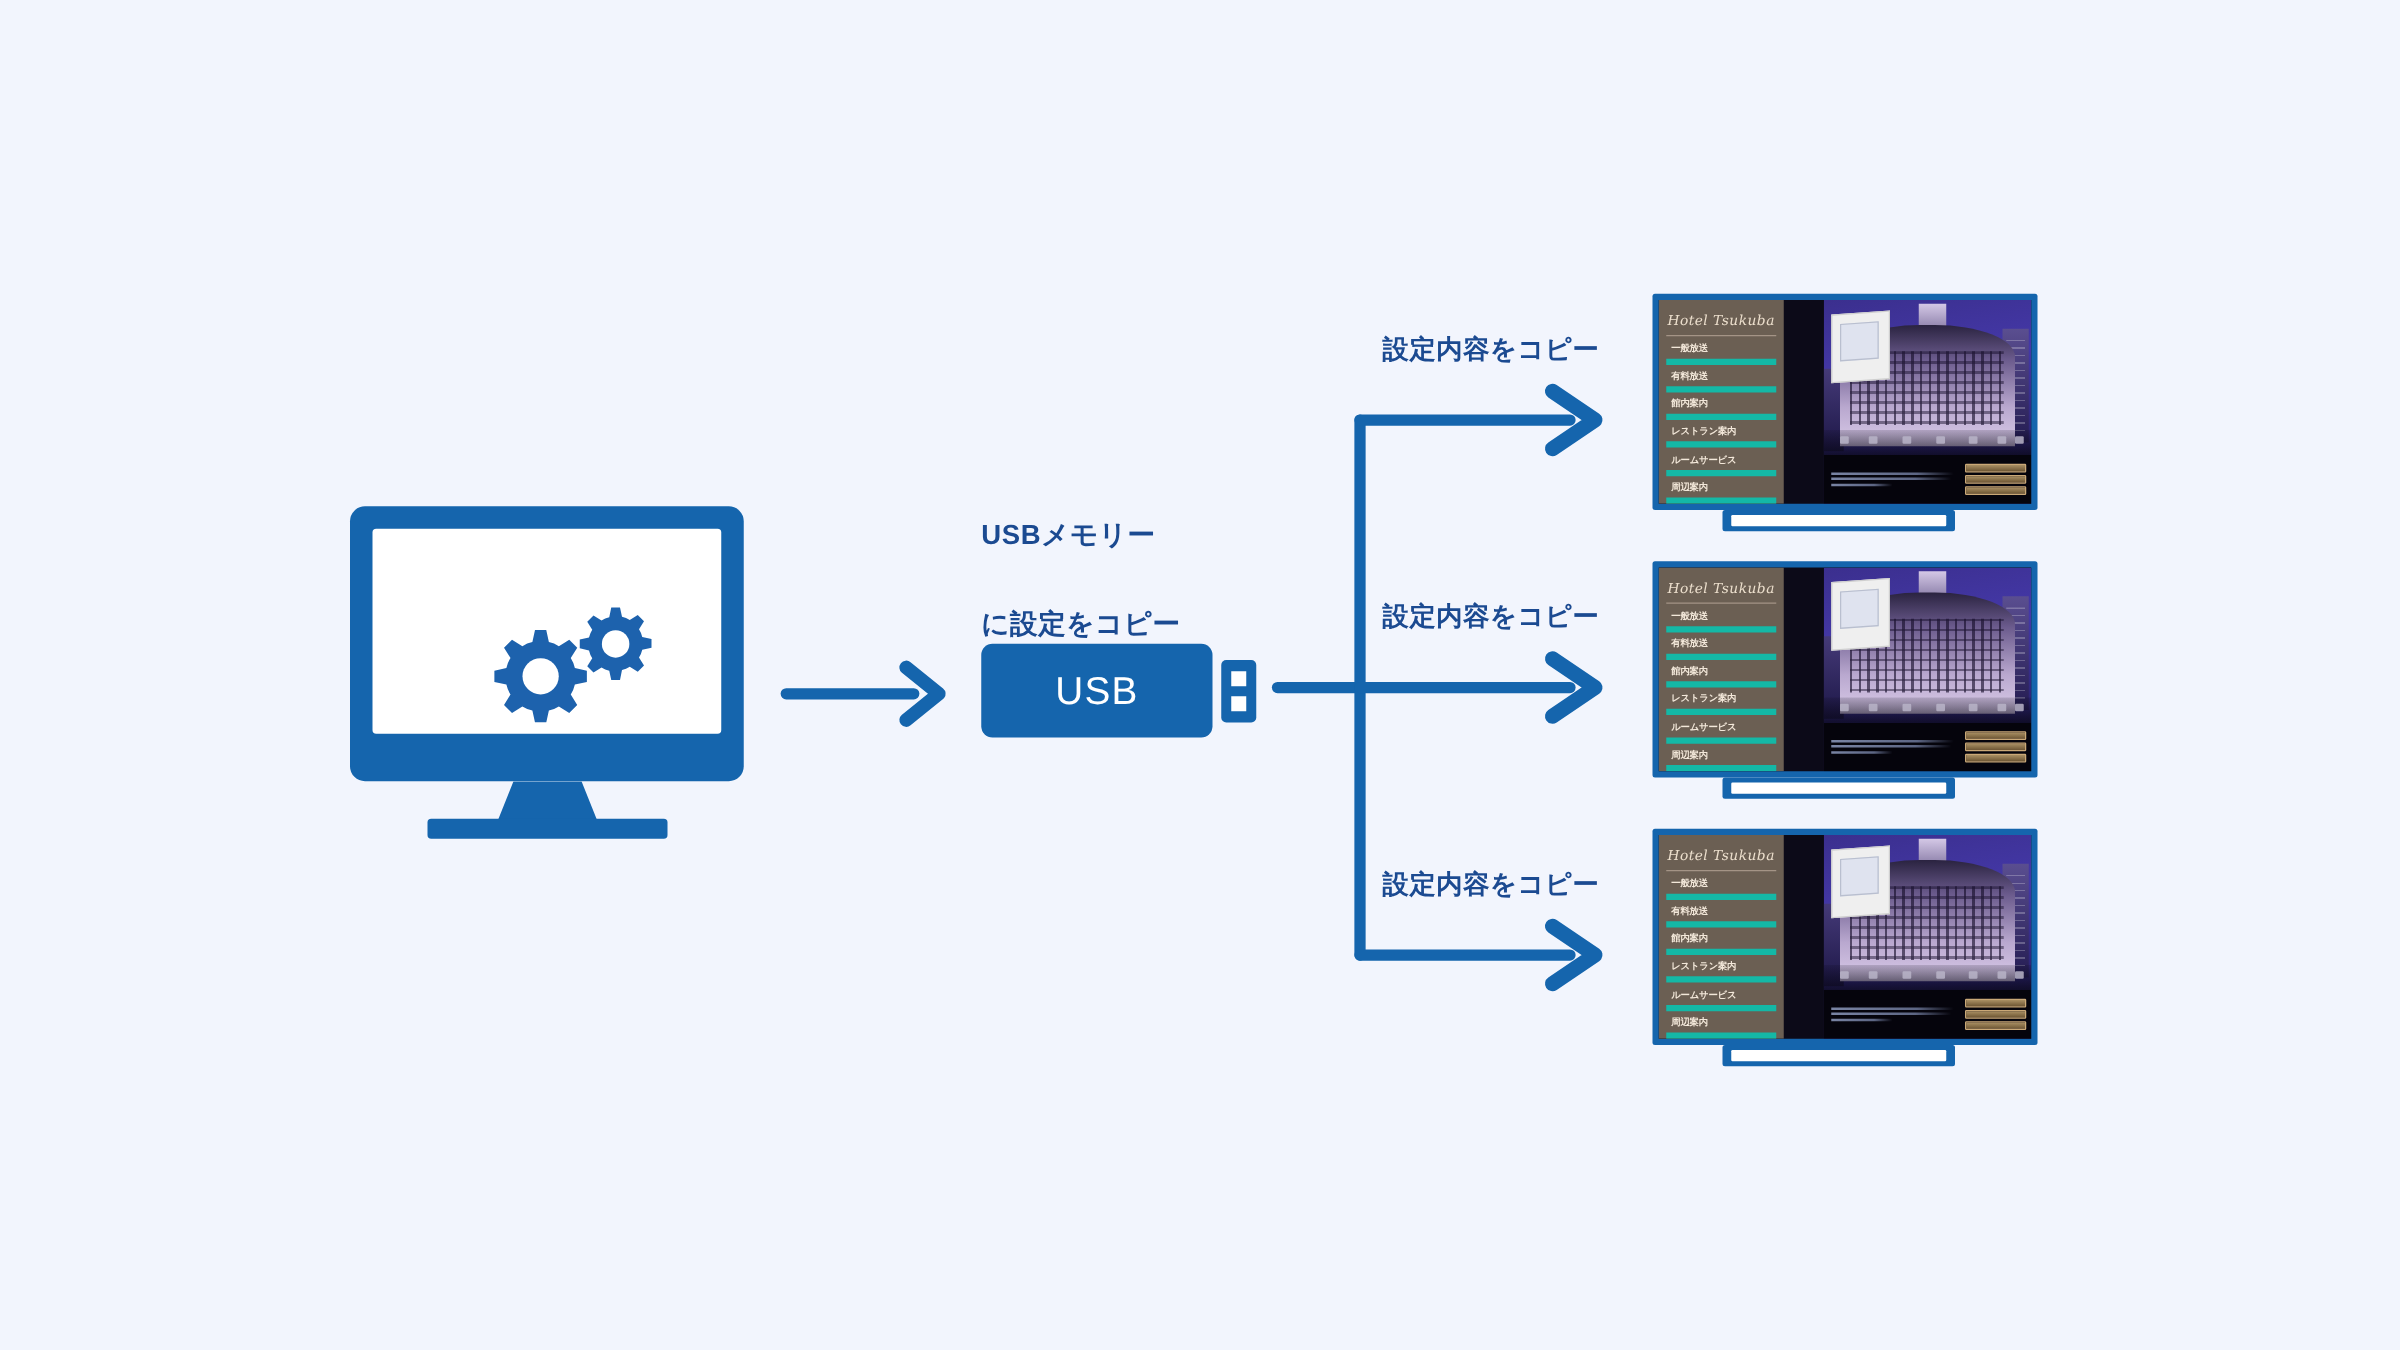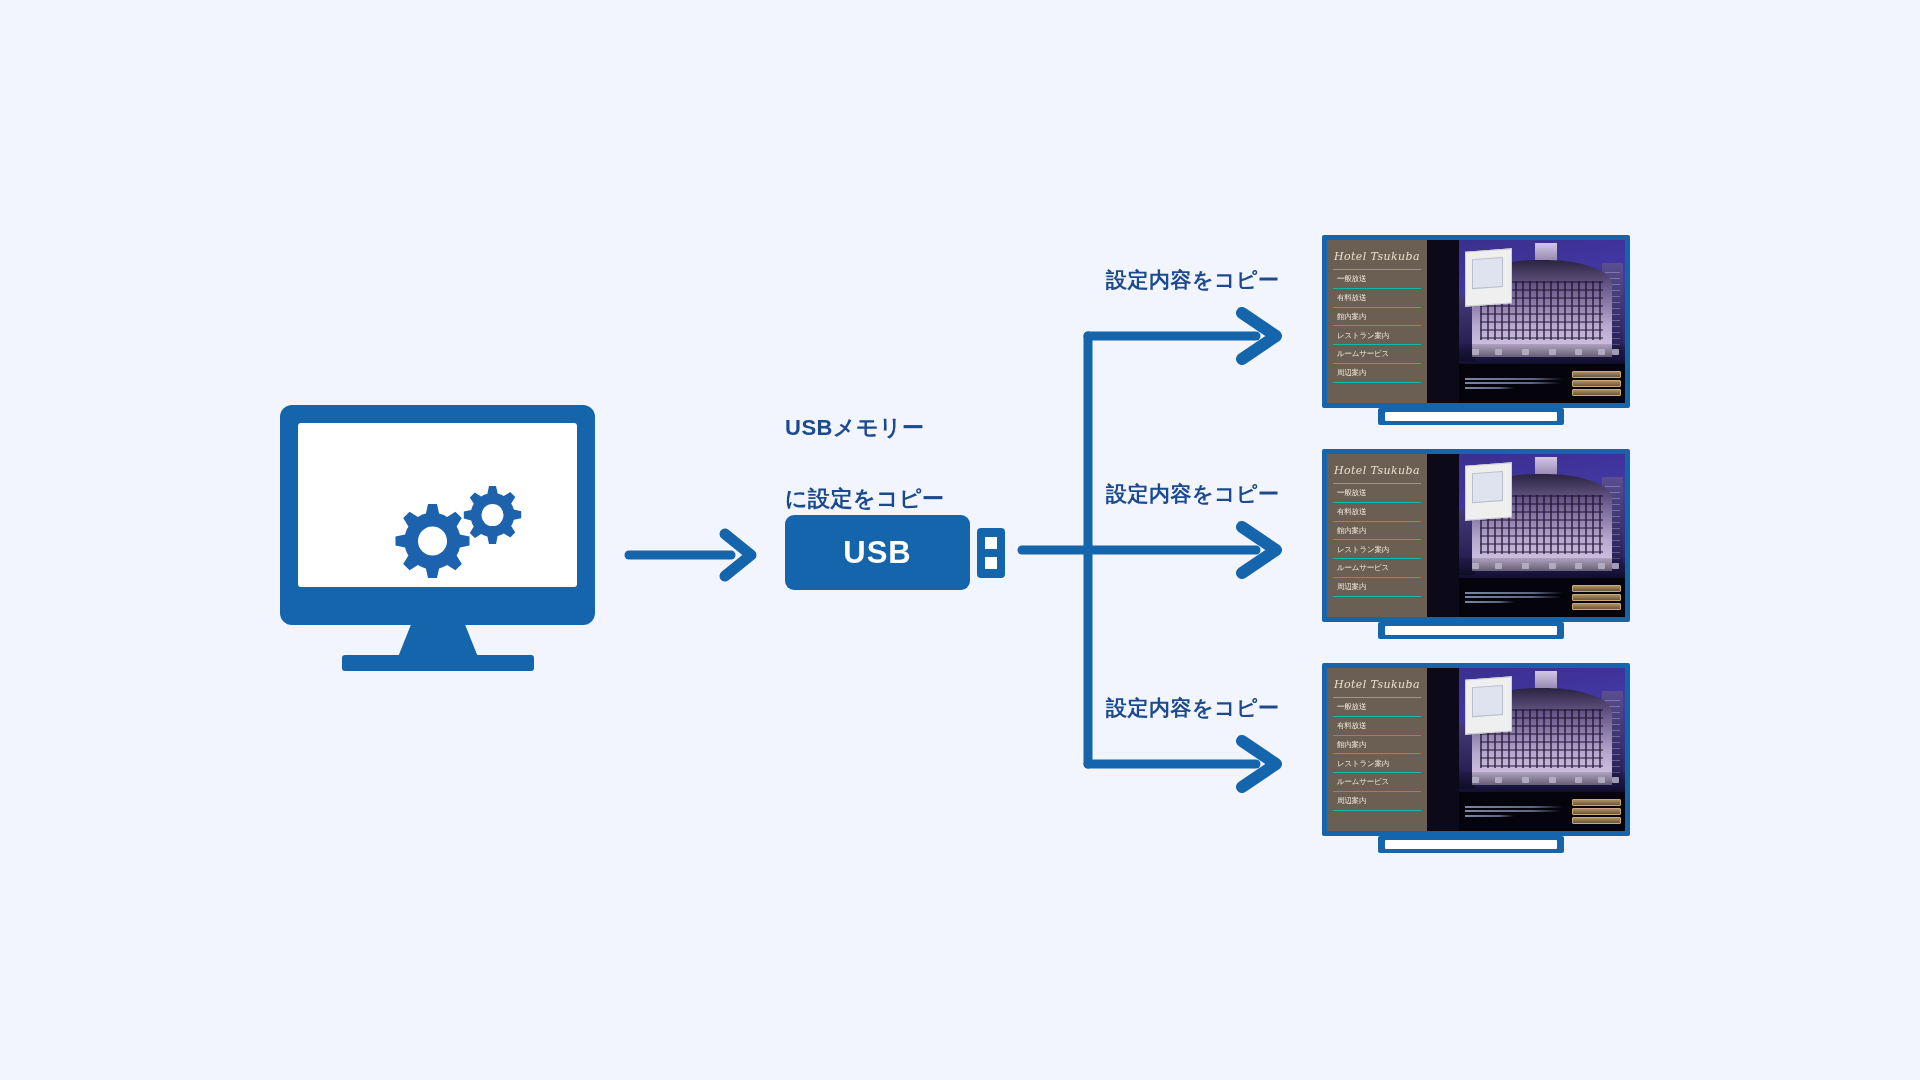--- a/index.html
+++ b/index.html
@@ -46,21 +46,21 @@
   .arrow-svg { position: absolute; overflow: visible; }
 
   
   #usb-device { position: absolute; left: 785px; top: 515px; width: 230px; height: 75px; }
   .usb-body {
     position: absolute; left: 0; top: 0; width: 185px; height: 75px;
     background: #1565ad; border-radius: 9px;
     display: flex; align-items: center; justify-content: center;
   }
   .usb-text {
-    color: #ffffff; font-size: 31px; font-weight: bold; letter-spacing: 1px;
+    color: #ffffff; font-size: 31px; font-weight: normal; letter-spacing: 1px;
     font-family: "Liberation Sans", sans-serif;
   }
   .usb-connector {
     position: absolute; left: 192px; top: 13px; width: 28px; height: 50px;
     background: #1565ad; border-radius: 4px;
   }
   .usb-pin {
     position: absolute; left: 8px; width: 12px; height: 12px; background: #ffffff;
   }
   .usb-pin.p1 { top: 9px; }
@@ -81,23 +81,23 @@
     width: 33.5%; height: 100%; background: #6b5f53;
     padding: 7px 6px 0 6px; display: flex; flex-direction: column;
   }
   .tv-logo {
     font-family: "DejaVu Serif", "Liberation Serif", serif;
     font-style: italic; color: #ecdfcd; font-size: 11px;
     text-align: center; letter-spacing: .4px; padding: 3px 0 6px 0;
     border-bottom: 1px solid #a49486; white-space: nowrap; overflow: hidden;
   }
   .tv-menu-item {
-    color: #f3e8da; font-size: 7.5px; font-weight: normal;
+    color: #f3e8da; font-size: 7.5px; font-weight: bold;
     padding: 4.2px 0 3.6px 4px;
-    border-bottom: 1px solid #14b8a6;
+    border-bottom: 5px solid #14b8a6;
     white-space: nowrap; overflow: hidden;
     letter-spacing: -.2px;
   }
   
   .tv-photo { position: relative; flex: 1; height: 100%; overflow: hidden; }
   .sky {
     position: absolute; left: 0; top: 0; width: 100%; height: 100%;
     background: linear-gradient(170deg, #3b2f8e 0%, #4438a8 35%, #2b2370 75%, #171043 100%);
   }
   .bldg-main {

